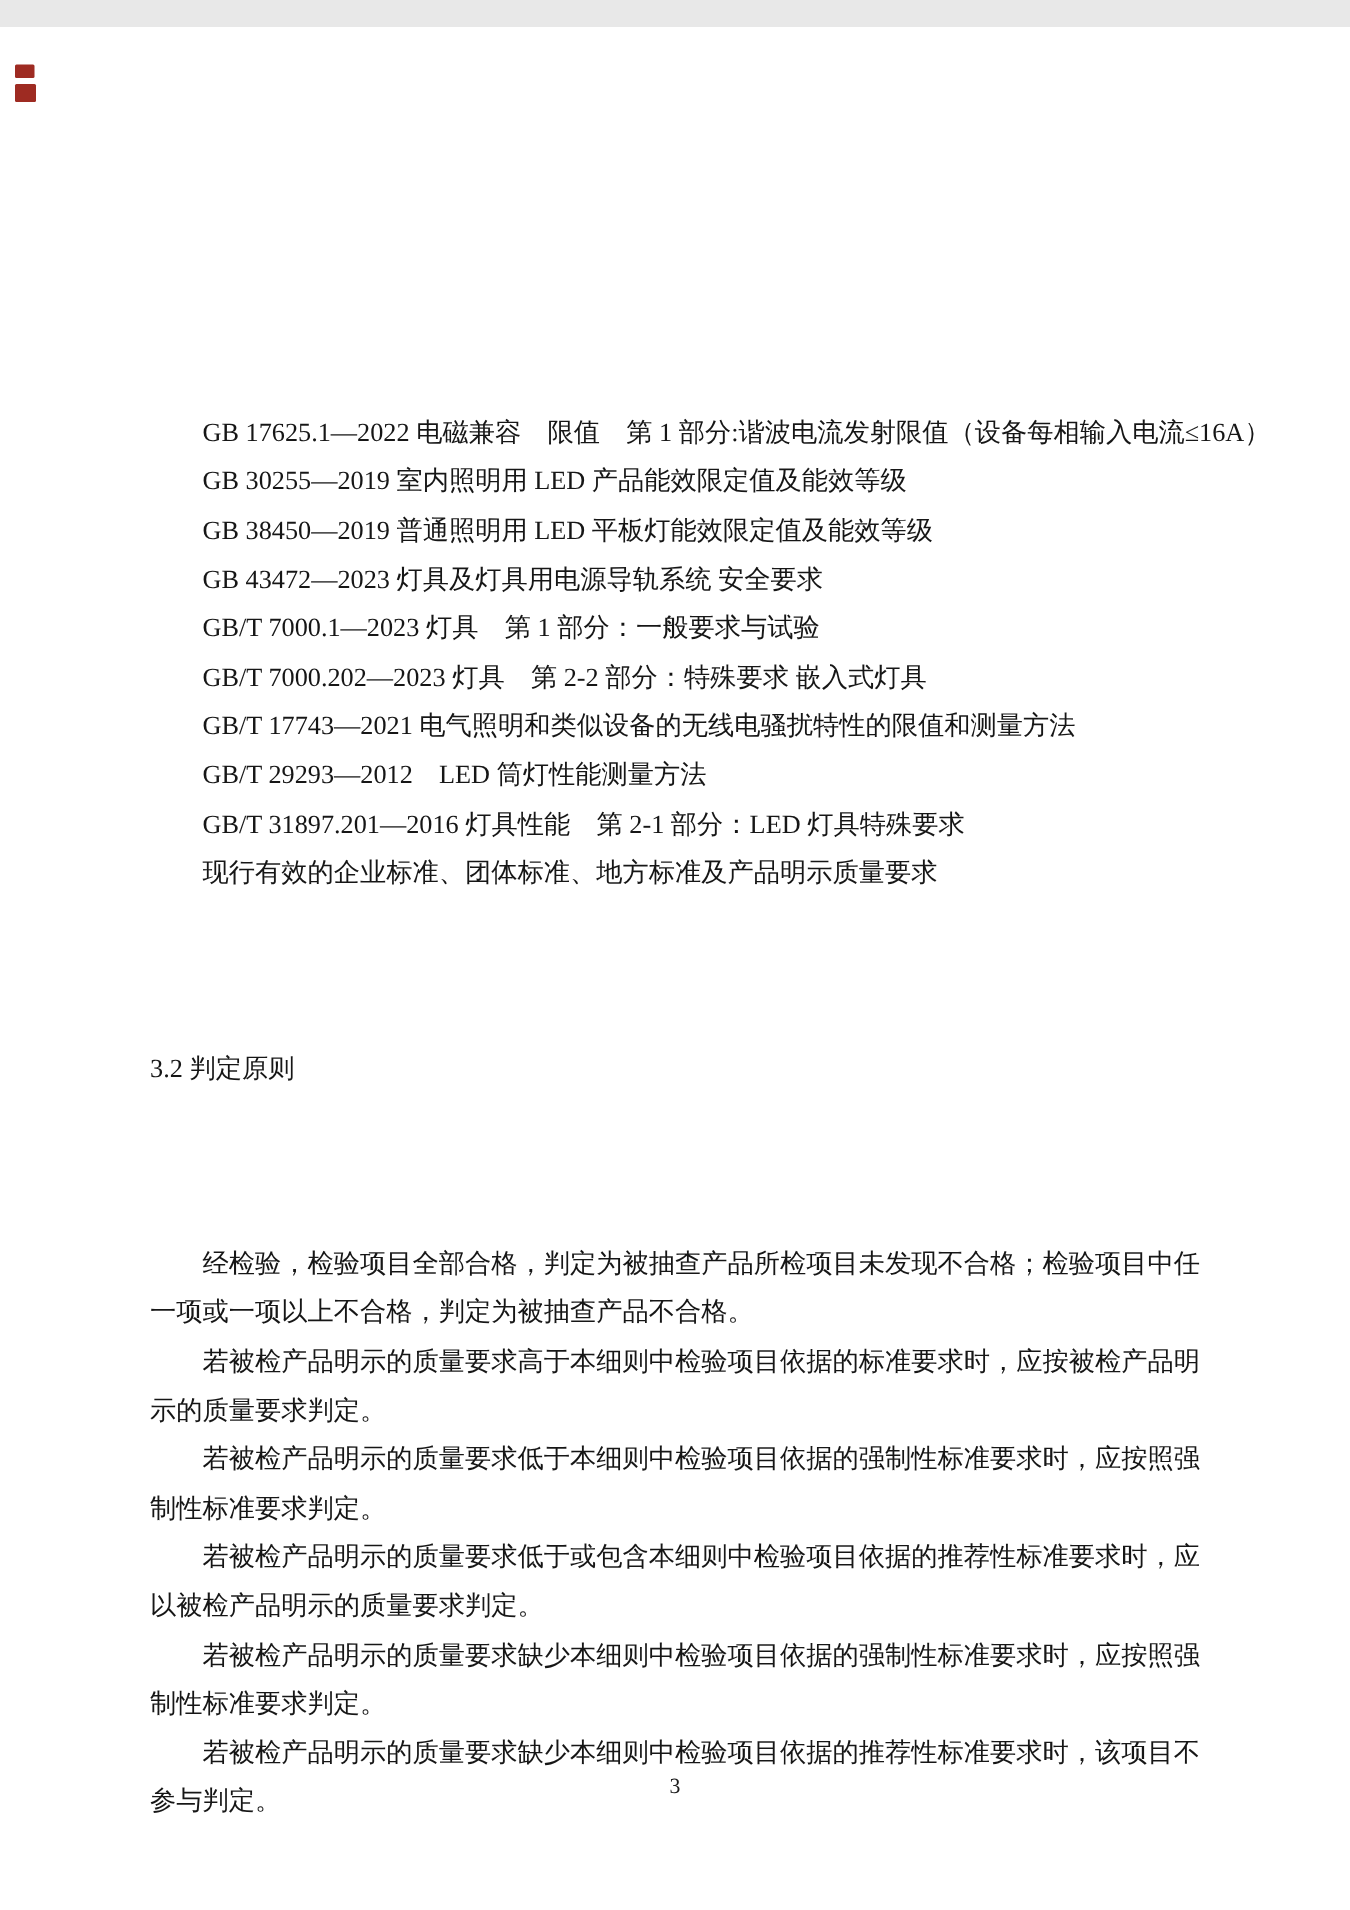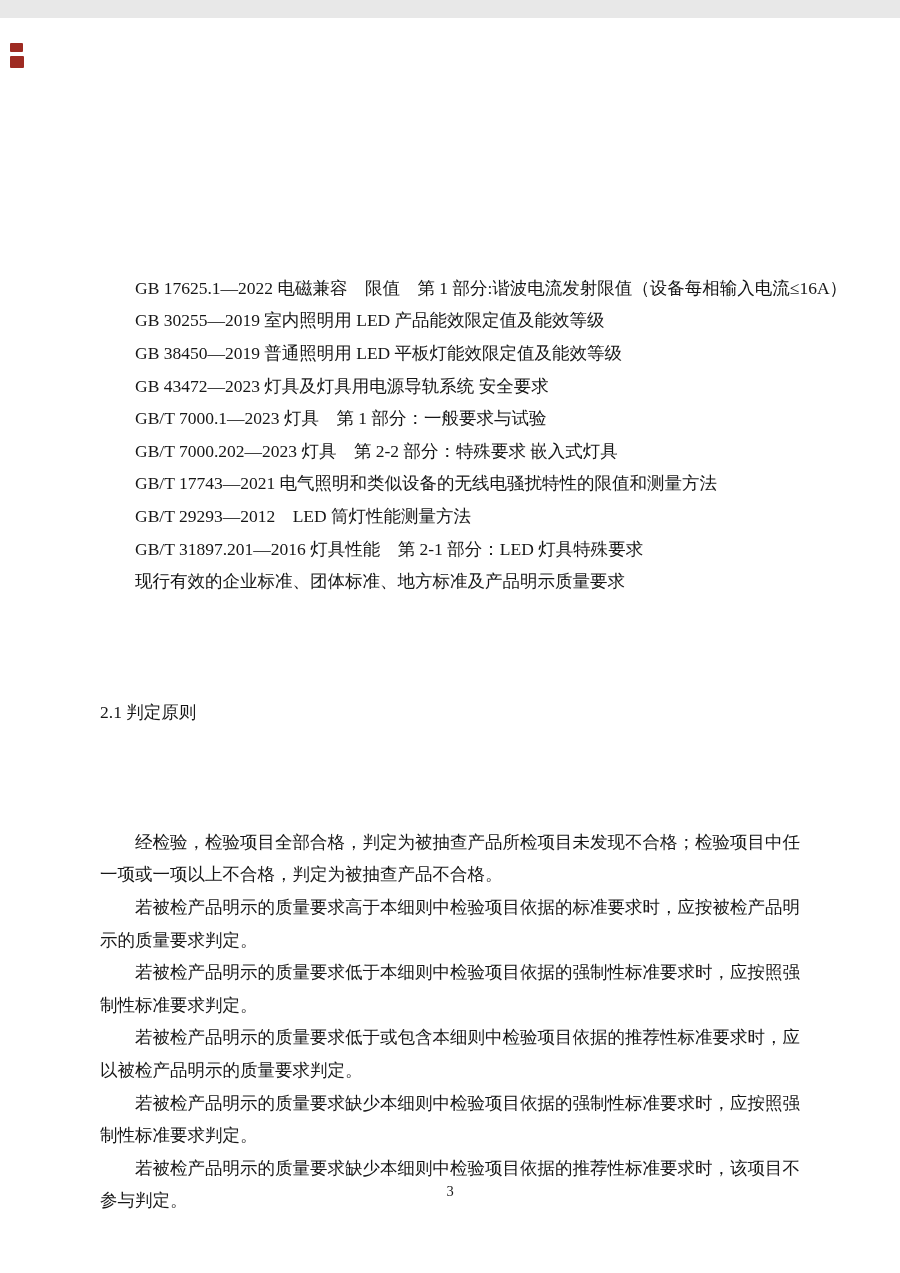--- a/index.html
+++ b/index.html
@@ -59,21 +59,21 @@
 
   <div class="corner-marks">
     <span class="mark mark-1" style="background: rgb(158, 43, 34);"></span>
     <span class="mark mark-2" style="background: rgb(158, 43, 34);"></span>
   </div>
 
   <div class="content">
 
     <div class="std-list"><div class="std-line">GB 17625.1—2022 电磁兼容　限值　第 1 部分:谐波电流发射限值（设备每相输入电流≤16A）</div><div class="std-line">GB 30255—2019 室内照明用 LED 产品能效限定值及能效等级</div><div class="std-line">GB 38450—2019 普通照明用 LED 平板灯能效限定值及能效等级</div><div class="std-line">GB 43472—2023 灯具及灯具用电源导轨系统 安全要求</div><div class="std-line">GB/T 7000.1—2023 灯具　第 1 部分：一般要求与试验</div><div class="std-line">GB/T 7000.202—2023 灯具　第 2-2 部分：特殊要求 嵌入式灯具</div><div class="std-line">GB/T 17743—2021 电气照明和类似设备的无线电骚扰特性的限值和测量方法</div><div class="std-line">GB/T 29293—2012　LED 筒灯性能测量方法</div><div class="std-line">GB/T 31897.201—2016 灯具性能　第 2-1 部分：LED 灯具特殊要求</div><div class="std-line">现行有效的企业标准、团体标准、地方标准及产品明示质量要求</div></div>
 
-    <h3 class="sec-head">2.1 判定原则</h3>
+    <h3 class="sec-head">3.2 判定原则</h3>
 
     <div><div class="para">经检验，检验项目全部合格，判定为被抽查产品所检项目未发现不合格；检验项目中任一项或一项以上不合格，判定为被抽查产品不合格。</div><div class="para">若被检产品明示的质量要求高于本细则中检验项目依据的标准要求时，应按被检产品明示的质量要求判定。</div><div class="para">若被检产品明示的质量要求低于本细则中检验项目依据的强制性标准要求时，应按照强制性标准要求判定。</div><div class="para">若被检产品明示的质量要求低于或包含本细则中检验项目依据的推荐性标准要求时，应以被检产品明示的质量要求判定。</div><div class="para">若被检产品明示的质量要求缺少本细则中检验项目依据的强制性标准要求时，应按照强制性标准要求判定。</div><div class="para">若被检产品明示的质量要求缺少本细则中检验项目依据的推荐性标准要求时，该项目不参与判定。</div></div>
 
     
 
     
 
   </div>
 
   <div class="page-number">3</div>

